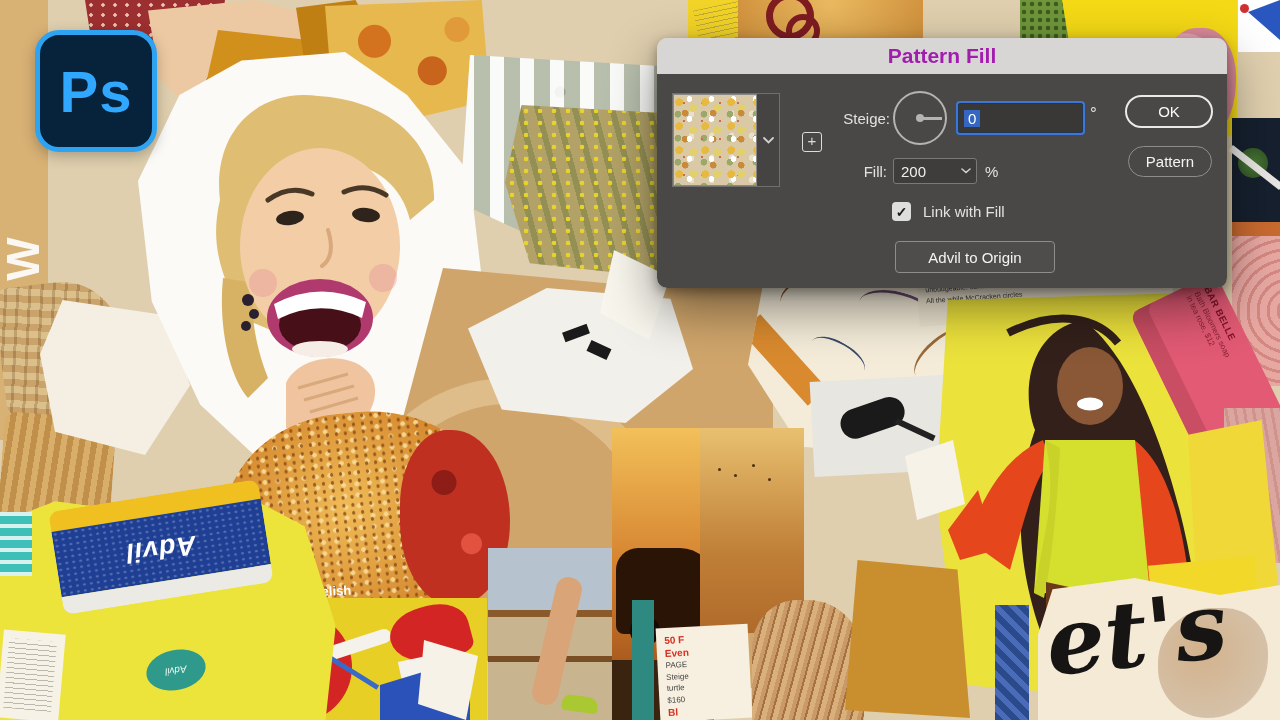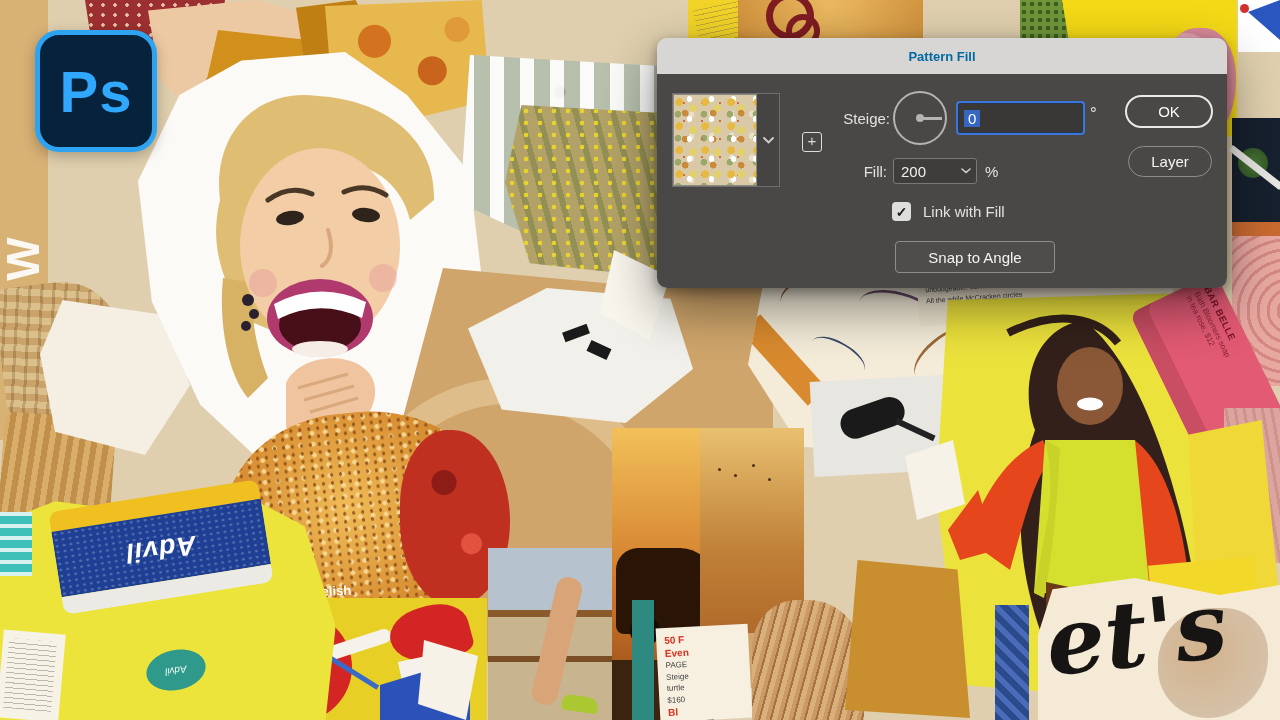--- a/index.html
+++ b/index.html
@@ -12,21 +12,21 @@
     background:#07233b;border:5px solid #2ea3f2;border-radius:24px;
     display:flex;align-items:center;justify-content:center;z-index:60;
     box-shadow:0 4px 14px rgba(0,0,0,.25);}
   .ps-badge span{color:#31a8ff;font-size:58px;font-weight:bold;letter-spacing:1px;}
   
   .dialog{position:absolute;left:657px;top:38px;width:570px;height:250px;z-index:50;
     border-radius:10px;box-shadow:0 20px 50px rgba(0,0,0,.45),0 4px 12px rgba(0,0,0,.35);}
   .dlg-titlebar{position:absolute;left:0;top:0;right:0;height:36px;background:#d7d6d4;
     border-radius:10px 10px 0 0;display:flex;align-items:center;justify-content:center;
     border-bottom:1px solid #989694;}
-  .dlg-title{font-size:13px;font-weight:bold;color:#0369a1;}
+  .dlg-title{font-size:21px;font-weight:bold;color:#a21caf;}
   .dlg-body{position:absolute;left:0;top:36px;right:0;bottom:0;background:#4a4846;
     border-radius:0 0 10px 10px;}
   .lbl{position:absolute;color:#e4e2e0;font-size:15px;}
   .thumb-ctl{position:absolute;left:15px;top:19px;width:106px;height:92px;
     border:1px solid #716f6d;background:#403f3d;display:flex;}
   .thumb-img{width:84px;height:100%;box-sizing:border-box;border:1px solid #8a8886;
     background-color:#d9c9a6;
     background-image:
       radial-gradient(circle at 20% 30%,#e7b93f 0 14%,transparent 15%),
       radial-gradient(circle at 70% 20%,#ffffff 0 12%,transparent 13%),
@@ -383,23 +383,23 @@
       </span>
     </div>
     <div class="unit" style="left:328px;top:89px;font-size:15px;">%</div>
 
     <div class="checkbox">
       <span>✓</span>
     </div>
     <div class="lbl" style="left:266px;top:129px;">Link with Fill</div>
 
     <div class="snap-btn">
-      <span>Snap to Angle</span>
+      <span>Advil to Origin</span>
     </div>
 
     <div class="ok-btn">
       <span>OK</span>
     </div>
     <div class="cancel-btn">
-      <span>Layer</span>
+      <span>Pattern</span>
     </div>
   </div>
 </div>
 
 </body></html>

